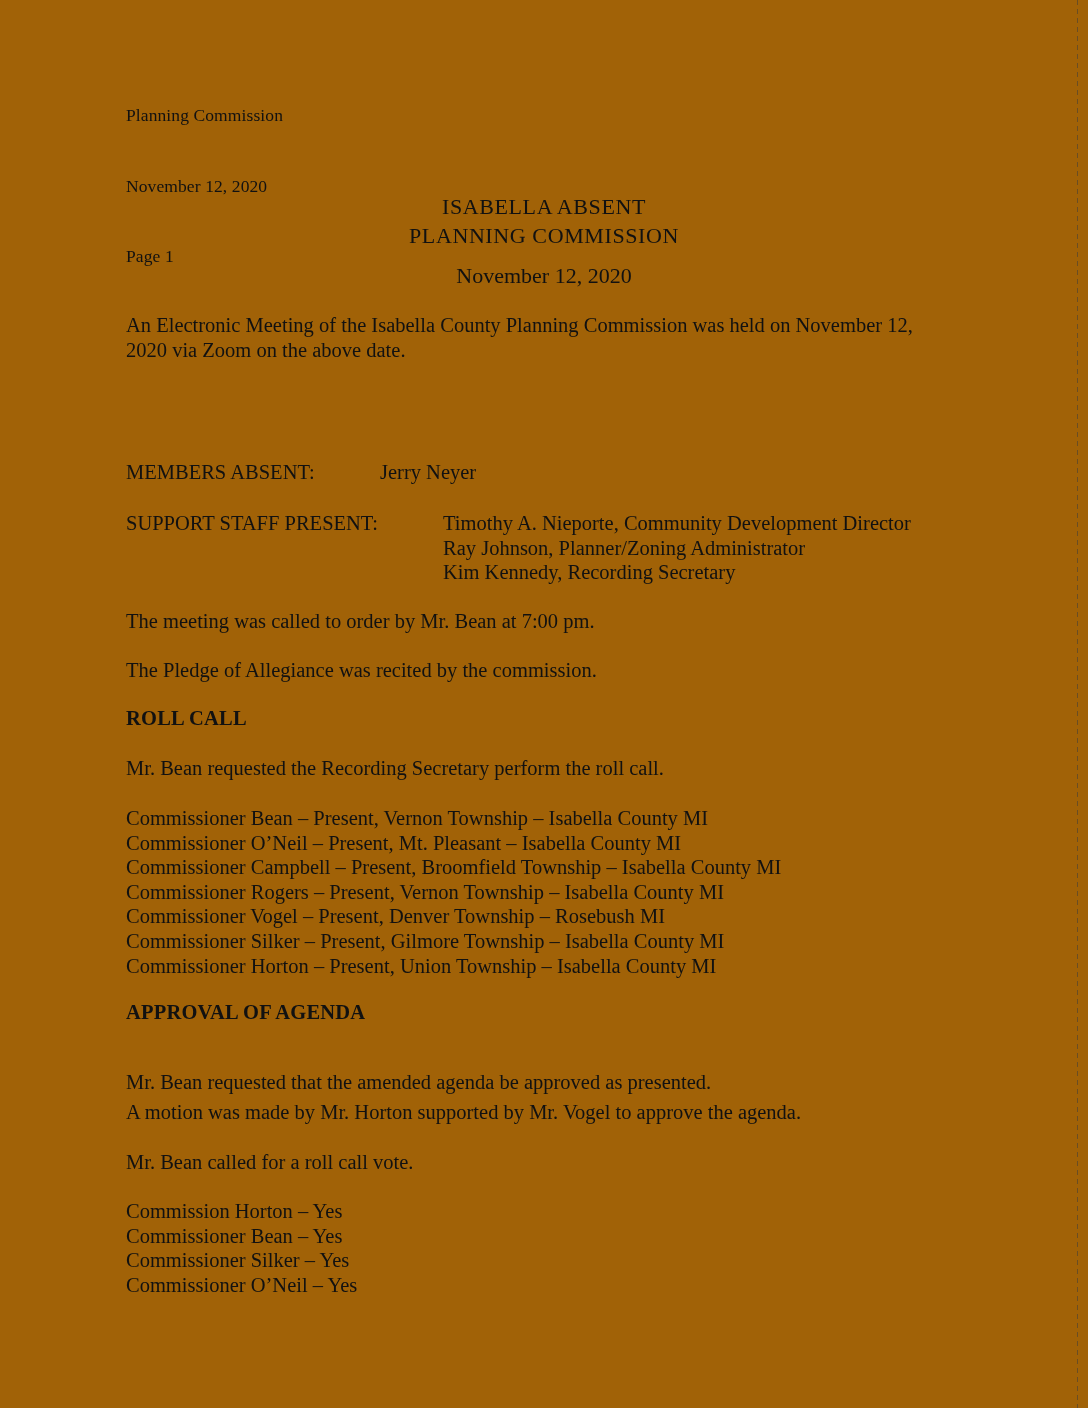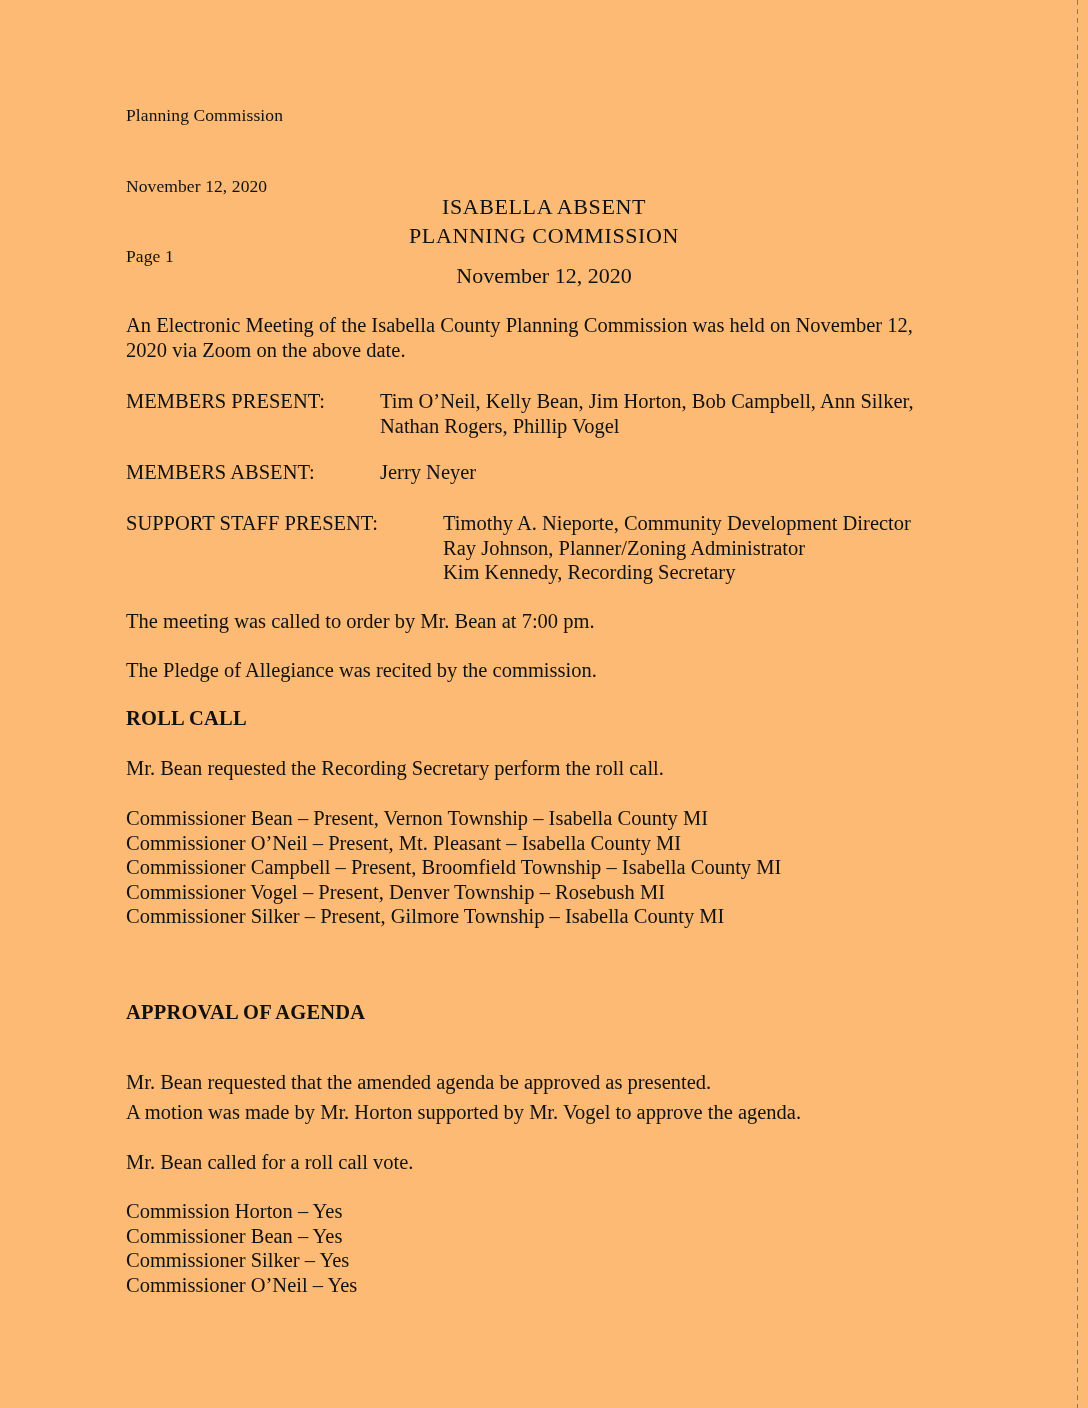--- a/index.html
+++ b/index.html
@@ -5,21 +5,21 @@
 <style>
   html, body {
     margin: 0;
     padding: 0;
     background: #ffffff;
   }
   .page {
     position: relative;
     width: 1088px;
     height: 1408px;
-    background: #fdba74;
+    background: #a16207;
     overflow: hidden;
     font-family: "Liberation Serif", "DejaVu Serif", serif;
     color: #111111;
     box-sizing: border-box;
   }
   
   .page-edge {
     position: absolute;
     top: 0;
     left: 1077px;
@@ -143,25 +143,20 @@
   </div>
 
   <div class="title-block">
     <div>ISABELLA ABSENT</div>
     <div>PLANNING COMMISSION</div>
   </div>
   <div class="title-date">November 12, 2020</div>
 
   <div class="body-block intro">An Electronic Meeting of the Isabella County Planning Commission was held on November 12, 2020 via Zoom on the above date.</div>
 
-  <div class="kv-row kv-present">
-    <span class="kv-label">MEMBERS PRESENT:</span>
-    <div class="kv-values">Tim O’Neil, Kelly Bean, Jim Horton, Bob Campbell, Ann Silker,
-Nathan Rogers, Phillip Vogel</div>
-  </div>
 
   <div class="kv-row kv-absent">
     <span class="kv-label">MEMBERS ABSENT:</span>
     <div class="kv-values">Jerry Neyer</div>
   </div>
 
   <div class="kv-row kv-support">
     <span class="kv-label">SUPPORT STAFF PRESENT:</span>
     <div class="kv-values">Timothy A. Nieporte, Community Development Director
 Ray Johnson, Planner/Zoning Administrator
@@ -171,22 +166,24 @@
   <div class="body-block line-order">The meeting was called to order by Mr. Bean at 7:00 pm.</div>
   <div class="body-block line-pledge">The Pledge of Allegiance was recited by the commission.</div>
 
   <div class="heading h-rollcall">ROLL CALL</div>
   <div class="body-block line-rollcall-req">Mr. Bean requested the Recording Secretary perform the roll call.</div>
 
   <div class="list-block rollcall-list">
     <div>Commissioner Bean – Present, Vernon Township – Isabella County MI</div>
     <div>Commissioner O’Neil – Present, Mt. Pleasant – Isabella County MI</div>
     <div>Commissioner Campbell – Present, Broomfield Township – Isabella County MI</div>
+    <div>Commissioner Rogers – Present, Vernon Township – Isabella County MI</div>
     <div>Commissioner Vogel – Present, Denver Township – Rosebush MI</div>
     <div>Commissioner Silker – Present, Gilmore Township – Isabella County MI</div>
+    <div>Commissioner Horton – Present, Union Township – Isabella County MI</div>
   </div>
 
   <div class="heading h-approval">APPROVAL OF AGENDA</div>
   <div class="body-block line-amended">Mr. Bean requested that the amended agenda be approved as presented.</div>
   <div class="body-block line-motion">A motion was made by Mr. Horton supported by Mr. Vogel to approve the agenda.</div>
   <div class="body-block line-callvote">Mr. Bean called for a roll call vote.</div>
 
   <div class="list-block vote-list">
     <div>Commission Horton – Yes</div>
     <div>Commissioner Bean – Yes</div>

